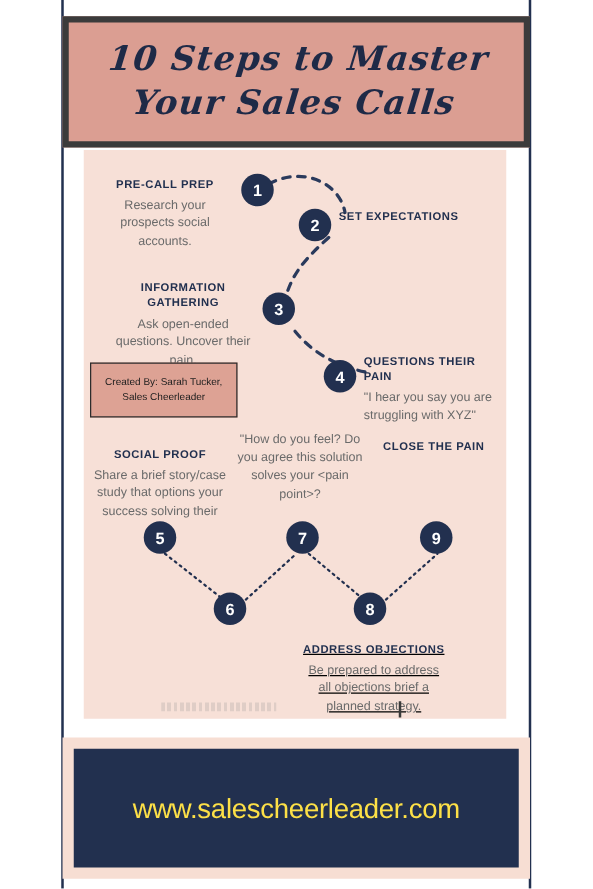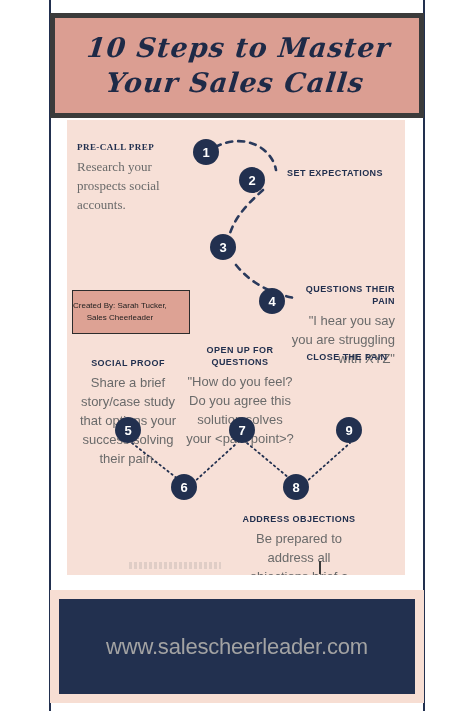--- a/index.html
+++ b/index.html
@@ -71,43 +71,43 @@
   }
   .step .title{
     font-size:9px;
     font-weight:700;
     color:#22304f;
     letter-spacing:.45px;
     line-height:1.32;
     margin:0 0 4px 0;
   }
   .step .body{
-    font-size:13px;
+    font-size:10px;
     color:#6a6a6a;
     line-height:1.46;
     margin:0;
   }
-  .ta-right{text-align:left;font-family:Liberation Serif, serif;}
-  .ta-left{text-align:right;}
+  .ta-right{text-align:center;}
+  .ta-left{text-align:left;}
   .ta-center{text-align:center;}
 
   
   .paths{
     position:absolute;left:0;top:0;width:338px;height:455px;
     z-index:2;pointer-events:none;
   }
 
   
   .credit{
     position:absolute;
     left:5px;top:170px;width:118px;height:44px;
     background:#dda294;
     border:1.5px solid #2c2c2c;
     box-sizing:border-box;
-    display:flex;align-items:center;
+    display:flex;align-items:center;justify-content:center;
     z-index:6;
   }
   .credit-text{
     font-size:8px;
     color:#1d1d1d;
     line-height:1.55;
     text-align:center;
     white-space:pre-line;
     font-weight:400;
   }
@@ -134,21 +134,21 @@
     background:#f7ded3;
     box-sizing:border-box;
     padding:9px;
   }
   .footer-inner{
     width:100%;height:100%;
     background:#22304f;
     display:flex;align-items:center;justify-content:center;
   }
   .footer-url{
-    color:#a3a3a3;
+    color:#fde047;
     font-size:22px;
     letter-spacing:-0.2px;
     font-family:"Liberation Sans", sans-serif;
   }
 </style>
 </head>
 <body>
 
 <div class="page">
 
@@ -185,20 +185,24 @@
     <div class="circle" style="left:172px;top:47px;">
       <span>2</span>
     </div>
     <div class="step ta-left" style="left:204px;top:48px;width:112px;">
       <p class="title">SET EXPECTATIONS</p>
     </div>
 
     <div class="circle" style="left:143px;top:114px;">
       <span>3</span>
     </div>
+    <div class="step ta-right" style="left:22px;top:105px;width:115px;">
+      <p class="title">INFORMATION GATHERING</p>
+      <p class="body">Ask open-ended questions. Uncover their pain.</p>
+    </div>
 
     <div class="circle" style="left:192px;top:168px;">
       <span>4</span>
     </div>
     <div class="step ta-left" style="left:224px;top:164px;width:104px;">
       <p class="title">QUESTIONS THEIR PAIN</p>
       <p class="body">"I hear you say you are struggling with XYZ"</p>
     </div>
 
     <div class="credit">
@@ -208,42 +212,41 @@
 
     <div class="step ta-center" style="left:6px;top:238px;width:110px;">
       <p class="title">SOCIAL PROOF</p>
       <p class="body">Share a brief story/case study that options your success solving their pain.</p>
     </div>
     <div class="circle" style="left:48px;top:297px;">
       <span>5</span>
     </div>
 
     <div class="step ta-center" style="left:119px;top:225px;width:108px;">
-      <p class="title">OPEN UP FOR QUESTIONS</p>
       <p class="body">"How do you feel? Do you agree this solution solves your &lt;pain point&gt;?</p>
     </div>
     <div class="circle" style="left:162px;top:297px;">
       <span>7</span>
     </div>
 
     <div class="step ta-center" style="left:225px;top:232px;width:110px;">
       <p class="title">CLOSE THE PAIN</p>
     </div>
     <div class="circle" style="left:269px;top:297px;">
       <span>9</span>
     </div>
 
     <div class="circle" style="left:104px;top:354px;">
       <span>6</span>
     </div>
 
     <div class="circle" style="left:216px;top:354px;">
       <span>8</span>
     </div>
-    <div class="step ta-center" style="left:174px;top:394px;width:116px;">
+    <div class="step ta-center" style="left:174px;top:394px;width:116px;text-decoration:underline;">
       <p class="title">ADDRESS OBJECTIONS</p>
       <p class="body">Be prepared to address all objections brief a planned strategy.</p>
     </div>
 
     <div class="caret" style="left:252px;top:441px;"></div>
     <div class="cut-strip"></div>
 
   </div>
 
   <div class="footer-outer">

